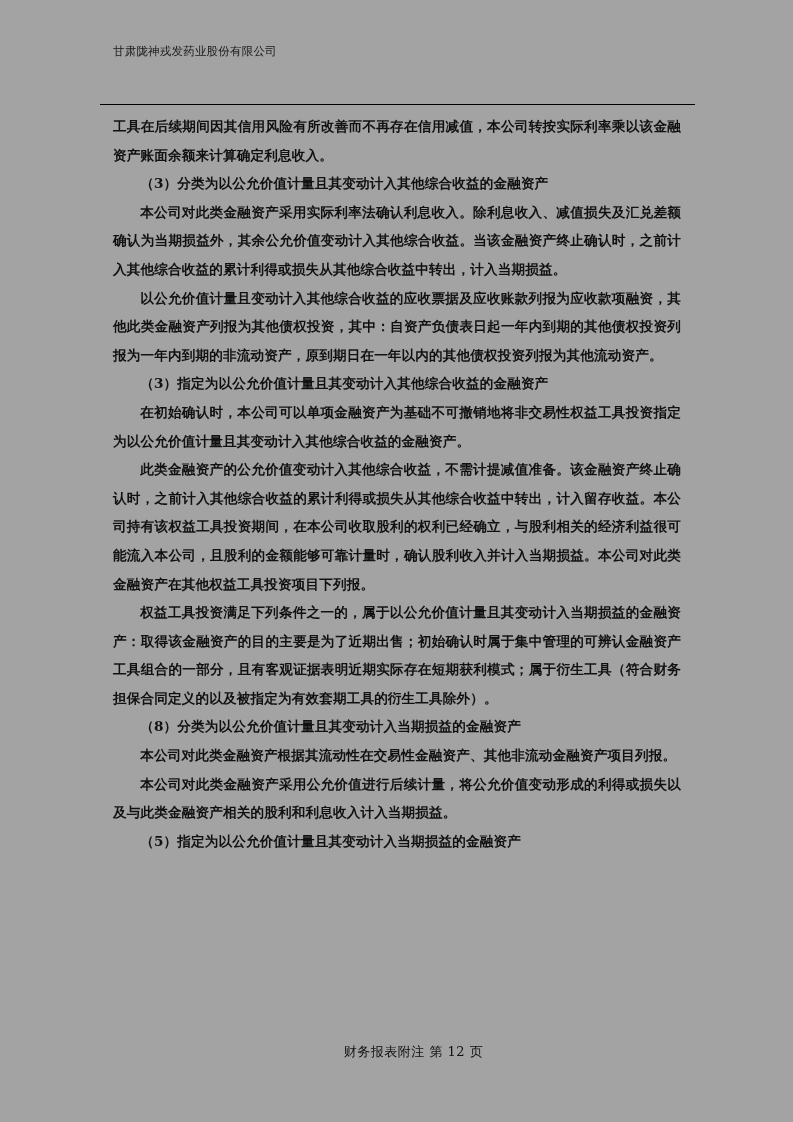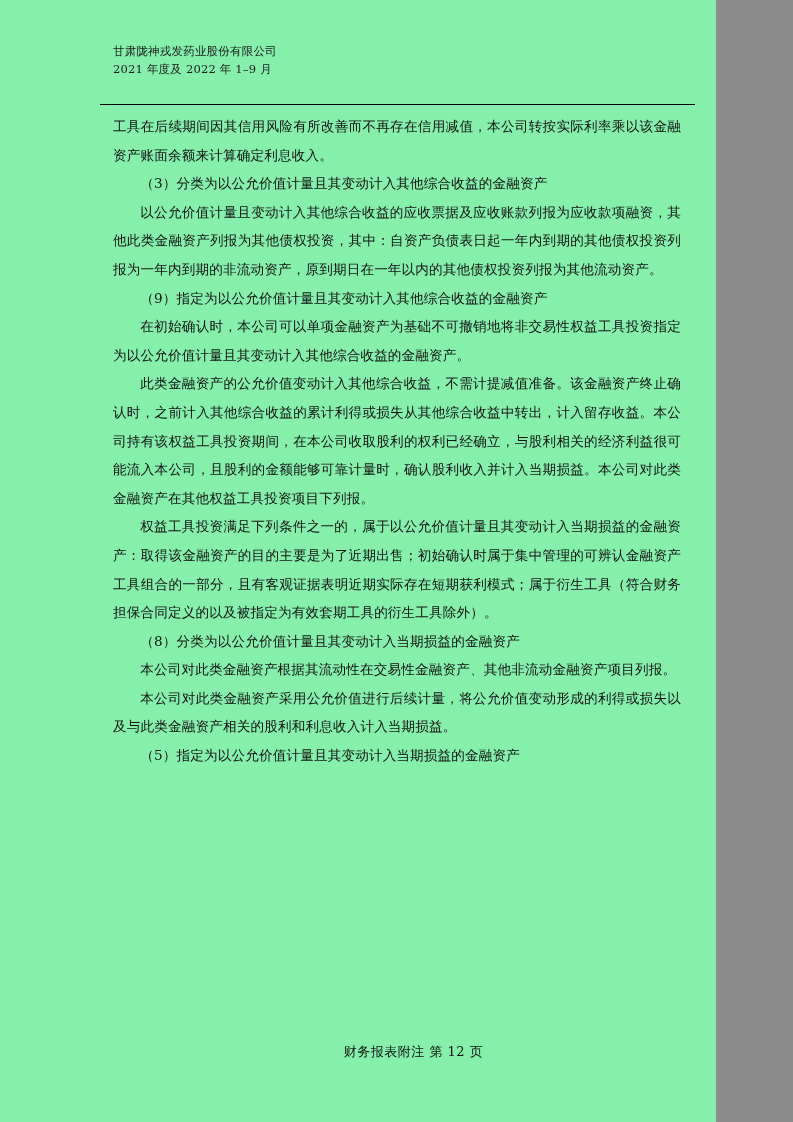--- a/index.html
+++ b/index.html
@@ -1,23 +1,23 @@
 <!DOCTYPE html>
 <html><head>
 <meta charset="utf-8">
 <style>
   html, body {
     margin: 0;
     padding: 0;
     background: #8c8c8c;
   }
   .page {
-    width: 716px;
+    width: 793px;
     height: 1122px;
-    background: #86efac;
+    background: #a3a3a3;
     position: relative;
     box-sizing: border-box;
     font-family: "DejaVu Serif", "Liberation Serif", serif;
     color: #000000;
     overflow: hidden;
   }
   .header {
     position: absolute;
     left: 113px;
     top: 42px;
@@ -36,20 +36,21 @@
     top: 104px;
     width: 595px;
     height: 1px;
     background: #000000;
   }
   .body {
     position: absolute;
     left: 113px;
     top: 112px;
     width: 568px;
+    font-weight: bold;
   }
   .para {
     font-size: 13.6px;
     line-height: 28.6px;
     text-align: justify;
     text-justify: inter-ideograph;
     letter-spacing: 0.15px;
     margin: 0;
     color: #111111;
   }
@@ -68,30 +69,30 @@
     padding-left: 17px;
   }
 </style>
 </head>
 <body>
 
 <div class="page">
 
   <div class="header">
     <div class="header-line">甘肃陇神戎发药业股份有限公司</div>
-    <div class="header-line">2021 年度及 2022 年 1–9 月</div>
   </div>
 
   <div class="rule"></div>
 
   <div class="body">
     <p class="para">工具在后续期间因其信用风险有所改善而不再存在信用减值，本公司转按实际利率乘以该金融资产账面余额来计算确定利息收入。</p>
     <p class="para indent">（3）分类为以公允价值计量且其变动计入其他综合收益的金融资产</p>
+    <p class="para indent">本公司对此类金融资产采用实际利率法确认利息收入。除利息收入、减值损失及汇兑差额确认为当期损益外，其余公允价值变动计入其他综合收益。当该金融资产终止确认时，之前计入其他综合收益的累计利得或损失从其他综合收益中转出，计入当期损益。</p>
     <p class="para indent">以公允价值计量且变动计入其他综合收益的应收票据及应收账款列报为应收款项融资，其他此类金融资产列报为其他债权投资，其中：自资产负债表日起一年内到期的其他债权投资列报为一年内到期的非流动资产，原到期日在一年以内的其他债权投资列报为其他流动资产。</p>
-    <p class="para indent">（9）指定为以公允价值计量且其变动计入其他综合收益的金融资产</p>
+    <p class="para indent">（3）指定为以公允价值计量且其变动计入其他综合收益的金融资产</p>
     <p class="para indent">在初始确认时，本公司可以单项金融资产为基础不可撤销地将非交易性权益工具投资指定为以公允价值计量且其变动计入其他综合收益的金融资产。</p>
     <p class="para indent">此类金融资产的公允价值变动计入其他综合收益，不需计提减值准备。该金融资产终止确认时，之前计入其他综合收益的累计利得或损失从其他综合收益中转出，计入留存收益。本公司持有该权益工具投资期间，在本公司收取股利的权利已经确立，与股利相关的经济利益很可能流入本公司，且股利的金额能够可靠计量时，确认股利收入并计入当期损益。本公司对此类金融资产在其他权益工具投资项目下列报。</p>
     <p class="para indent">权益工具投资满足下列条件之一的，属于以公允价值计量且其变动计入当期损益的金融资产：取得该金融资产的目的主要是为了近期出售；初始确认时属于集中管理的可辨认金融资产工具组合的一部分，且有客观证据表明近期实际存在短期获利模式；属于衍生工具（符合财务担保合同定义的以及被指定为有效套期工具的衍生工具除外）。</p>
     <p class="para indent">（8）分类为以公允价值计量且其变动计入当期损益的金融资产</p>
     <p class="para indent">本公司对此类金融资产根据其流动性在交易性金融资产、其他非流动金融资产项目列报。</p>
     <p class="para indent">本公司对此类金融资产采用公允价值进行后续计量，将公允价值变动形成的利得或损失以及与此类金融资产相关的股利和利息收入计入当期损益。</p>
     <p class="para indent">（5）指定为以公允价值计量且其变动计入当期损益的金融资产</p>
   </div>
 
   <div class="footer">财务报表附注  第 12 页</div>

